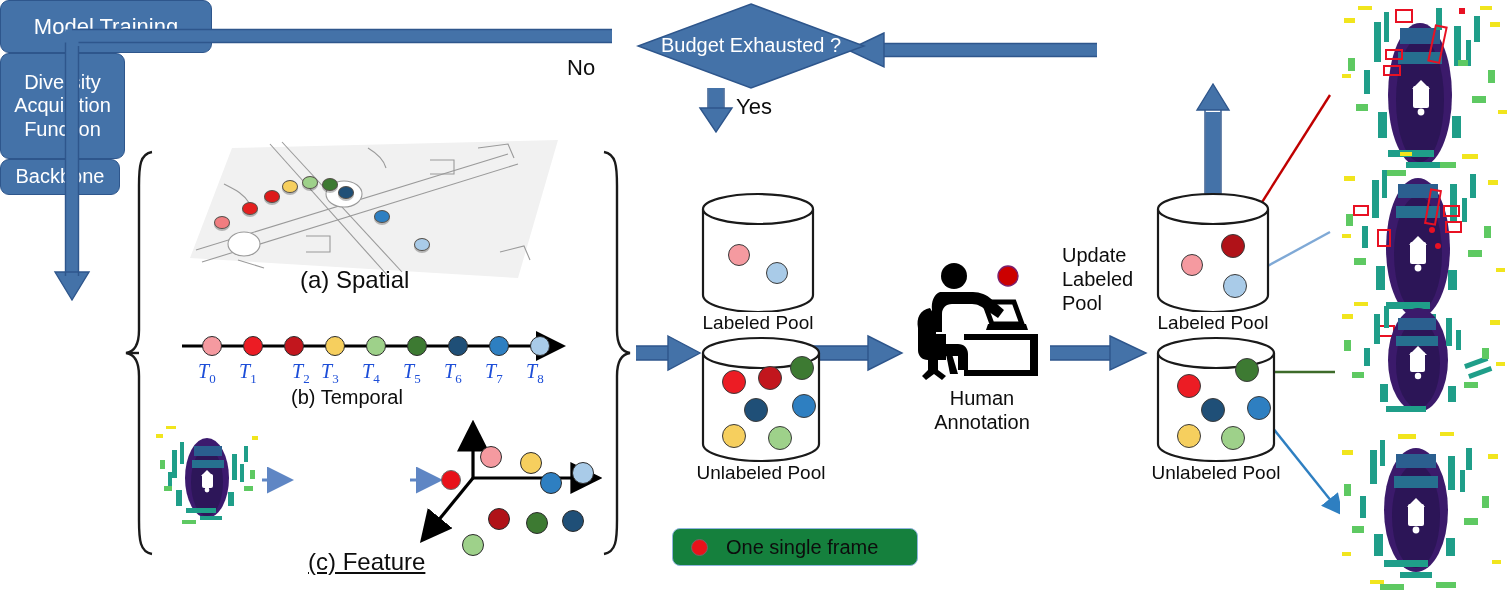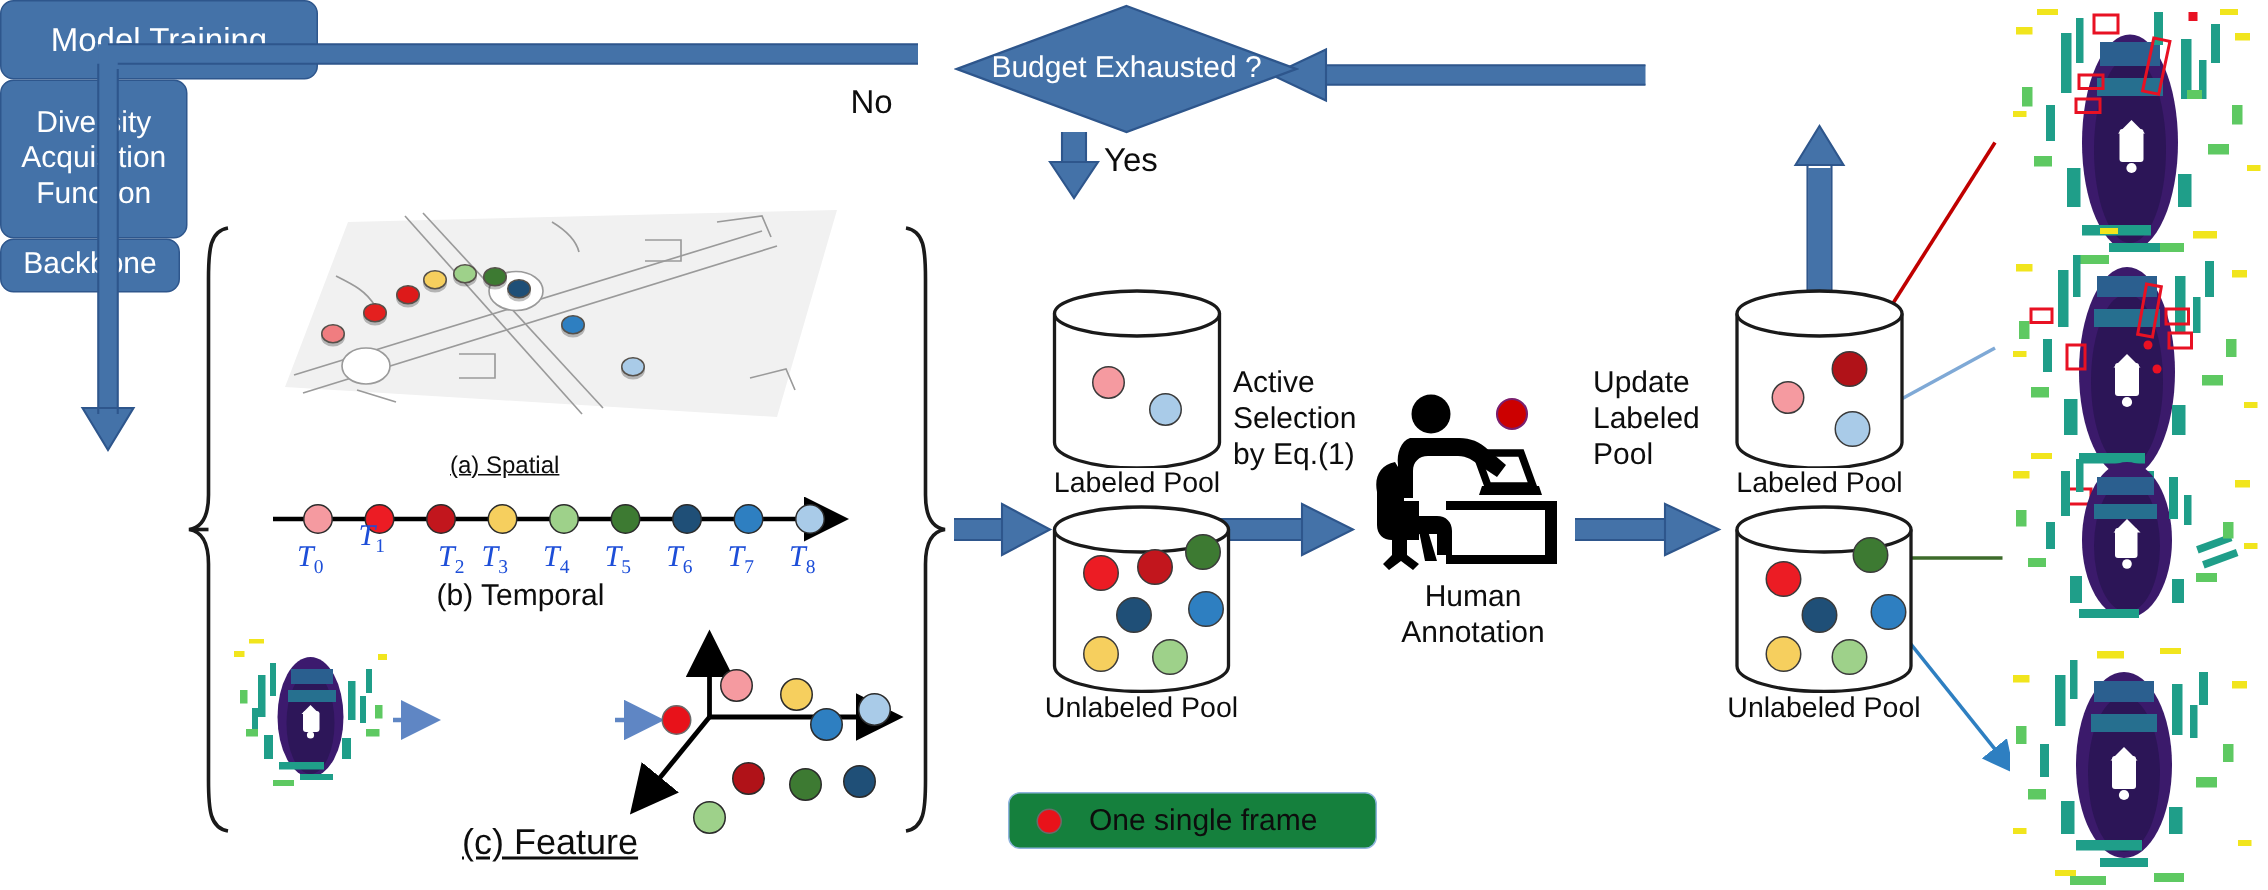--- a/index.html
+++ b/index.html
@@ -240,37 +240,37 @@
         <div class="sp-dot" style="left: 64px; top: 62px; width: 16px; height: 13px; background: rgb(228, 32, 31); box-shadow: rgba(0, 0, 0, 0.25) 0px 2px 0px;"></div>
         <div class="sp-dot" style="left: 86px; top: 50px; width: 16px; height: 13px; background: rgb(221, 26, 26); box-shadow: rgba(0, 0, 0, 0.25) 0px 2px 0px;"></div>
         <div class="sp-dot" style="left: 104px; top: 40px; width: 16px; height: 13px; background: rgb(246, 207, 94); box-shadow: rgba(0, 0, 0, 0.25) 0px 2px 0px;"></div>
         <div class="sp-dot" style="left: 124px; top: 36px; width: 16px; height: 13px; background: rgb(158, 209, 138); box-shadow: rgba(0, 0, 0, 0.25) 0px 2px 0px;"></div>
         <div class="sp-dot" style="left: 144px; top: 38px; width: 16px; height: 13px; background: rgb(61, 122, 50); box-shadow: rgba(0, 0, 0, 0.25) 0px 2px 0px;"></div>
         <div class="sp-dot" style="left: 160px; top: 46px; width: 16px; height: 13px; background: rgb(31, 79, 119); box-shadow: rgba(0, 0, 0, 0.25) 0px 2px 0px;"></div>
         <div class="sp-dot" style="left: 196px; top: 70px; width: 16px; height: 13px; background: rgb(46, 127, 193); box-shadow: rgba(0, 0, 0, 0.25) 0px 2px 0px;"></div>
         <div class="sp-dot" style="left: 236px; top: 98px; width: 16px; height: 13px; background: rgb(169, 203, 232); box-shadow: rgba(0, 0, 0, 0.25) 0px 2px 0px;"></div>
       </div>
   </div>
-  <div class="txt" style="left:300px; top:301px; font-size:16px;text-decoration:underline;">(a) Spatial</div>
+  <div class="txt" style="left:300px; top:266px; font-size:24px;">(a) Spatial</div>
 
   <div class="abs" style="left:178px; top:320px; width:400px; height:70px;">
     <div id="tl-dots">
         <div class="tl-dot" style="left: 24px; top: 16px; width: 20px; height: 20px; background: rgb(245, 154, 160);"></div>
         <div class="tl-dot" style="left: 65px; top: 16px; width: 20px; height: 20px; background: rgb(236, 28, 36);"></div>
         <div class="tl-dot" style="left: 106px; top: 16px; width: 20px; height: 20px; background: rgb(194, 22, 29);"></div>
         <div class="tl-dot" style="left: 147px; top: 16px; width: 20px; height: 20px; background: rgb(246, 207, 94);"></div>
         <div class="tl-dot" style="left: 188px; top: 16px; width: 20px; height: 20px; background: rgb(158, 209, 138);"></div>
         <div class="tl-dot" style="left: 229px; top: 16px; width: 20px; height: 20px; background: rgb(61, 122, 50);"></div>
         <div class="tl-dot" style="left: 270px; top: 16px; width: 20px; height: 20px; background: rgb(31, 79, 119);"></div>
         <div class="tl-dot" style="left: 311px; top: 16px; width: 20px; height: 20px; background: rgb(46, 127, 193);"></div>
         <div class="tl-dot" style="left: 352px; top: 16px; width: 20px; height: 20px; background: rgb(169, 203, 232);"></div>
       </div>
     <div id="tl-labels">
         <div class="tl-lbl" style="left: 20px; top: 40px;">T<sub>0</sub></div>
-        <div class="tl-lbl" style="left: 61px; top: 26px;">T<sub>1</sub></div>
+        <div class="tl-lbl" style="left: 61px; top: 40px;">T<sub>1</sub></div>
         <div class="tl-lbl" style="left: 114px; top: 40px; text-align: center;">T<sub>2</sub></div>
         <div class="tl-lbl" style="left: 143px; top: 40px;">T<sub>3</sub></div>
         <div class="tl-lbl" style="left: 184px; top: 40px;">T<sub>4</sub></div>
         <div class="tl-lbl" style="left: 225px; top: 40px;">T<sub>5</sub></div>
         <div class="tl-lbl" style="left: 266px; top: 40px;">T<sub>6</sub></div>
         <div class="tl-lbl" style="left: 307px; top: 40px;">T<sub>7</sub></div>
         <div class="tl-lbl" style="left: 348px; top: 40px;">T<sub>8</sub></div>
       </div>
   </div>
   <div class="txt" style="left:291px; top:385px; font-size:20px;">(b) Temporal</div>
@@ -357,23 +357,20 @@
         <div class="dot" style="left: 58px; top: 30px; width: 24px; height: 24px; background: rgb(194, 22, 29);"></div>
         <div class="dot" style="left: 90px; top: 20px; width: 24px; height: 24px; background: rgb(61, 122, 50);"></div>
         <div class="dot" style="left: 44px; top: 62px; width: 24px; height: 24px; background: rgb(31, 79, 119);"></div>
         <div class="dot" style="left: 92px; top: 58px; width: 24px; height: 24px; background: rgb(46, 127, 193);"></div>
         <div class="dot" style="left: 22px; top: 88px; width: 24px; height: 24px; background: rgb(246, 207, 94);"></div>
         <div class="dot" style="left: 68px; top: 90px; width: 24px; height: 24px; background: rgb(158, 209, 138);"></div>
       </div>
   </div>
   <div class="txt" style="left:668px; top:462px; width:186px; text-align:center; font-size:19px;">Unlabeled Pool</div>
 
-  <div class="txt" style="left:822px; top:243px; font-size:20px;">Active
-Selection
-by Eq.(1)</div>
 
   <div class="abs" style="left:906px; top:258px; width:150px; height:130px;">
     <svg width="150" height="130" viewBox="0 0 150 130">
       <g fill="#000000">
         <circle cx="48" cy="18" r="13"></circle>
         <path d="M34,34 C28,36 25,44 26,52 L26,74 L36,74 L36,56 C36,50 40,46 46,46 L66,46
                  C72,46 76,49 80,52 L92,60 L98,52 L84,40 C78,35 72,34 64,34 z"></path>
         <path d="M24,50 C14,52 10,60 12,70 L12,92 C12,98 16,102 22,102 L22,112 L16,118 L20,122 L28,116
                  L36,122 L40,118 L32,112 L32,102 L40,102 L40,76 L30,76 L30,60 z"></path>
         <path d="M30,86 L52,86 C58,86 62,90 62,96 L62,112 L52,112 L52,98 L30,98 z"></path>

